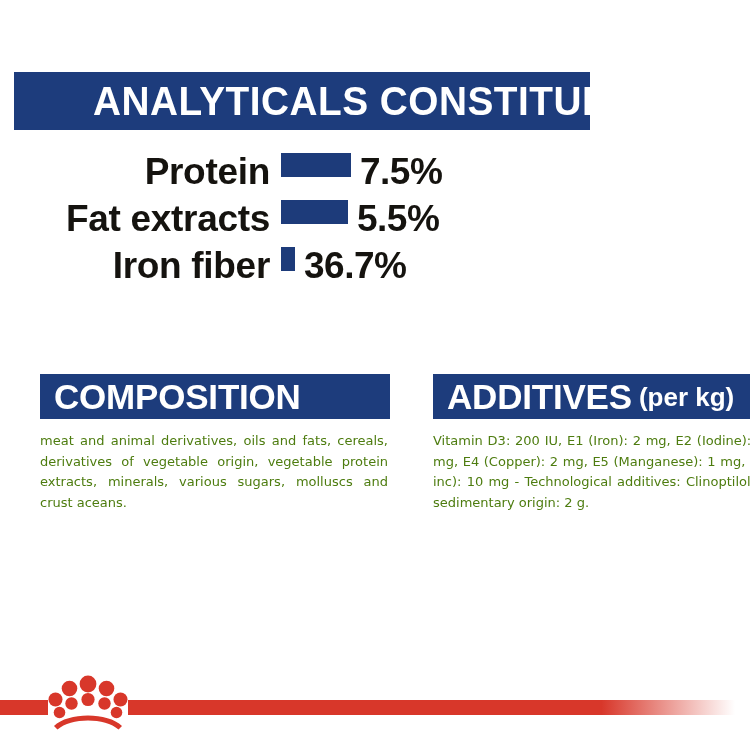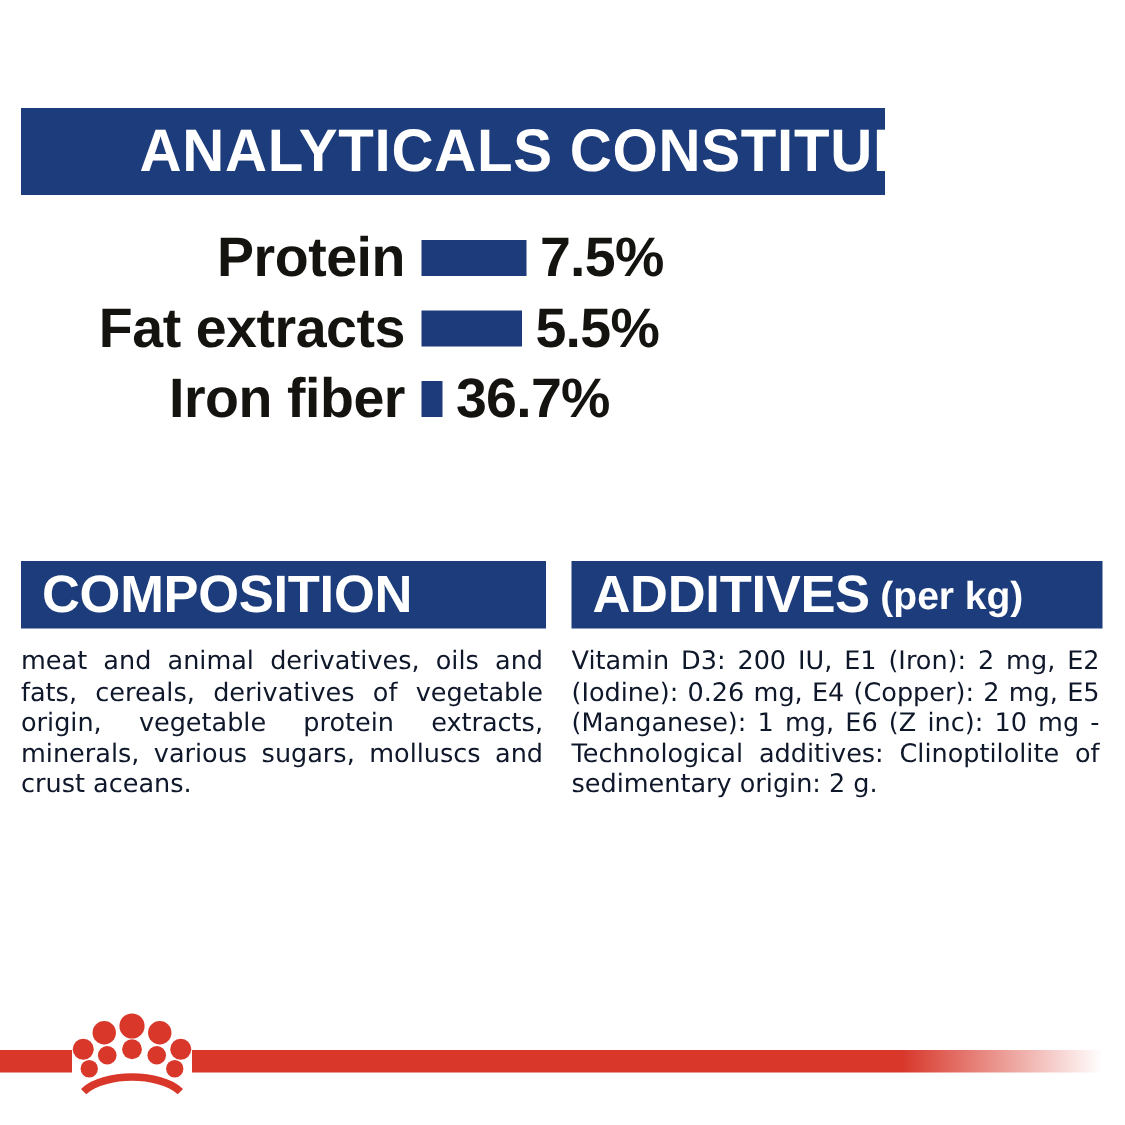--- a/index.html
+++ b/index.html
@@ -56,21 +56,20 @@
     font-size: 37px;
     font-weight: bold;
     color: #15130f;
     line-height: 1;
     white-space: nowrap;
     letter-spacing: -0.3px;
   }
   .nutrient-bar-wrap {
     margin-left: 11px;
     display: flex;
-    align-items: center;
   }
   .nutrient-bar {
     height: 24px;
     background: #1d3b7a;
   }
   .nutrient-value {
     font-size: 37px;
     font-weight: bold;
     color: #15130f;
     line-height: 1;
@@ -82,20 +81,21 @@
   
   .columns {
     position: absolute;
     left: 0;
     top: 374px;
     width: 750px;
     display: flex;
   }
   .column {
     box-sizing: border-box;
+    margin-left: 26px;
   }
   .column.left {
     width: 364px;
     padding-left: 14px;
   }
   .column.right {
     width: 386px;
     padding-left: 17px;
     padding-right: 27px;
   }
@@ -121,23 +121,23 @@
   .section-title-sub {
     color: #ffffff;
     font-size: 26px;
     font-weight: bold;
     line-height: 1;
     margin-left: 7px;
     white-space: nowrap;
   }
   .section-body {
     margin-top: 12px;
-    font-size: 17px;
+    font-size: 13px;
     line-height: 20.5px;
-    color: #0f172a;
+    color: #4d7c0f;
     text-align: justify;
     font-family: "DejaVu Sans", sans-serif;
   }
   .column.left .section-body { width: 348px; }
   .column.right .section-body { width: 352px; }
 
   
   .footer-logo {
     position: absolute;
     left: 0;

